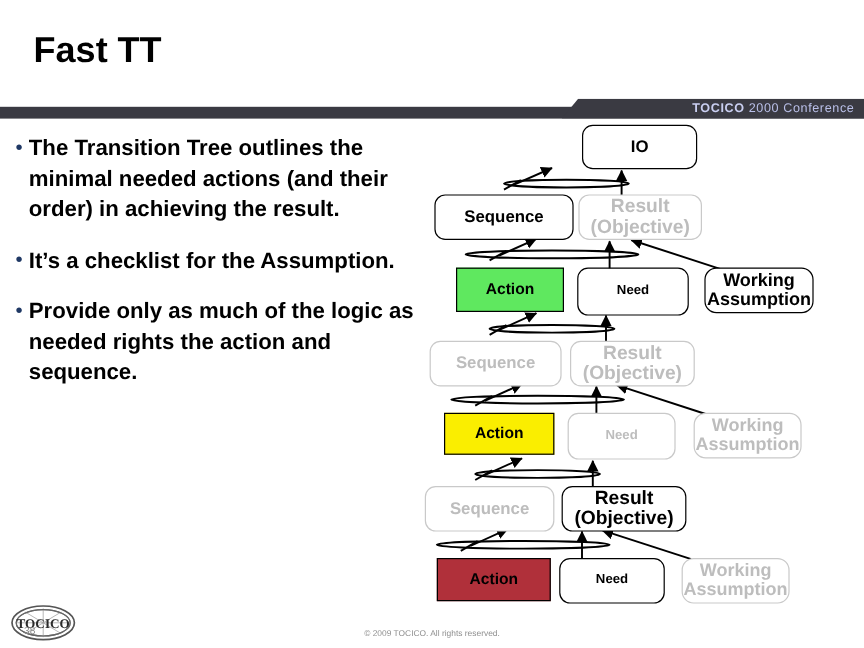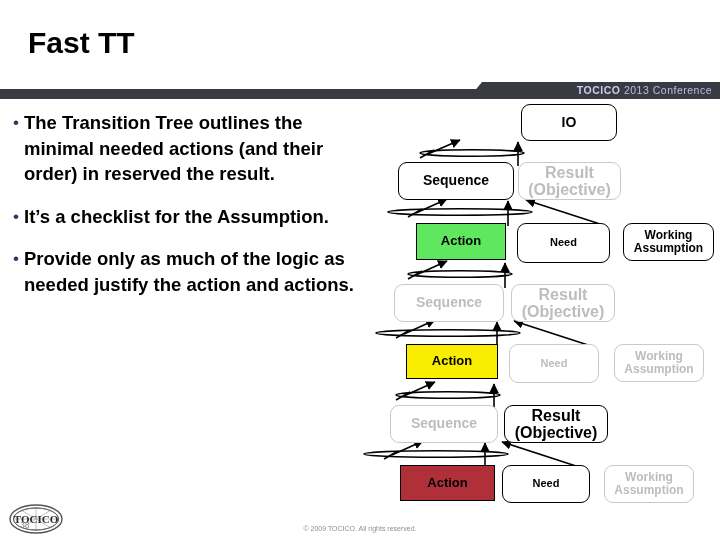--- a/index.html
+++ b/index.html
@@ -97,35 +97,34 @@
     border: 1.6px solid #000000;
     border-radius: 9px;
     background: #ffffff;
     display: flex;
     align-items: center;
     justify-content: center;
     text-align: center;
     font-weight: bold;
     color: #000000;
     line-height: 1.08;
-    margin-left: 36px;
   }
   .node.faded {
     border-color: #c9c9c9;
     color: #bdbdbd;
   }
   .node.action {
     border-radius: 0;
     border-width: 1.6px;
   }
   .node.sq  { font-size: 14px; }
   .node.io  { font-size: 14px; }
   .node.res { font-size: 16px; }
   .node.need{ font-size: 11px; }
-  .node.wa  { font-size: 12px; }
+  .node.wa  { font-size: 15px; border-radius: 10px; }
   .node.act { font-size: 13px; }
 
   
   #links {
     position: absolute;
     left: 0; top: 0;
     width: 370px; height: 412px;
     pointer-events: none;
   }
 
@@ -156,35 +155,35 @@
 </head>
 <body>
 
 <div id="slide">
 
   <div id="title">Fast TT</div>
 
   <div id="banner">
     <div id="banner-bar"></div>
     <div id="banner-wedge"></div>
-    <div id="banner-text"><span class="brand">TOCICO</span><span> 2013 Conference</span></div>
+    <div id="banner-text"><span class="brand">TOCICO</span><span> 2000 Conference</span></div>
   </div>
 
   <div id="bullets">
     <div class="bullet-row">
       <div class="bullet-dot">•</div>
-      <div class="bullet-text">The Transition Tree outlines the minimal needed actions (and their order) in reserved the result.</div>
+      <div class="bullet-text">The Transition Tree outlines the minimal needed actions (and their order) in achieving the result.</div>
     </div>
     <div class="bullet-row">
       <div class="bullet-dot">•</div>
       <div class="bullet-text">It’s a checklist for the Assumption.</div>
     </div>
     <div class="bullet-row">
       <div class="bullet-dot">•</div>
-      <div class="bullet-text">Provide only as much of the logic as needed justify the action and actions.</div>
+      <div class="bullet-text">Provide only as much of the logic as needed rights the action and sequence.</div>
     </div>
   </div>
 
   <div id="diagram">
 
     <svg id="links" viewBox="0 0 370 412" xmlns="http://www.w3.org/2000/svg">
       <defs>
         <marker id="ah" markerWidth="7" markerHeight="7" refX="5.6" refY="3" orient="auto">
           <path d="M0,0 L6,3 L0,6 z" fill="#000"></path>
         </marker>

